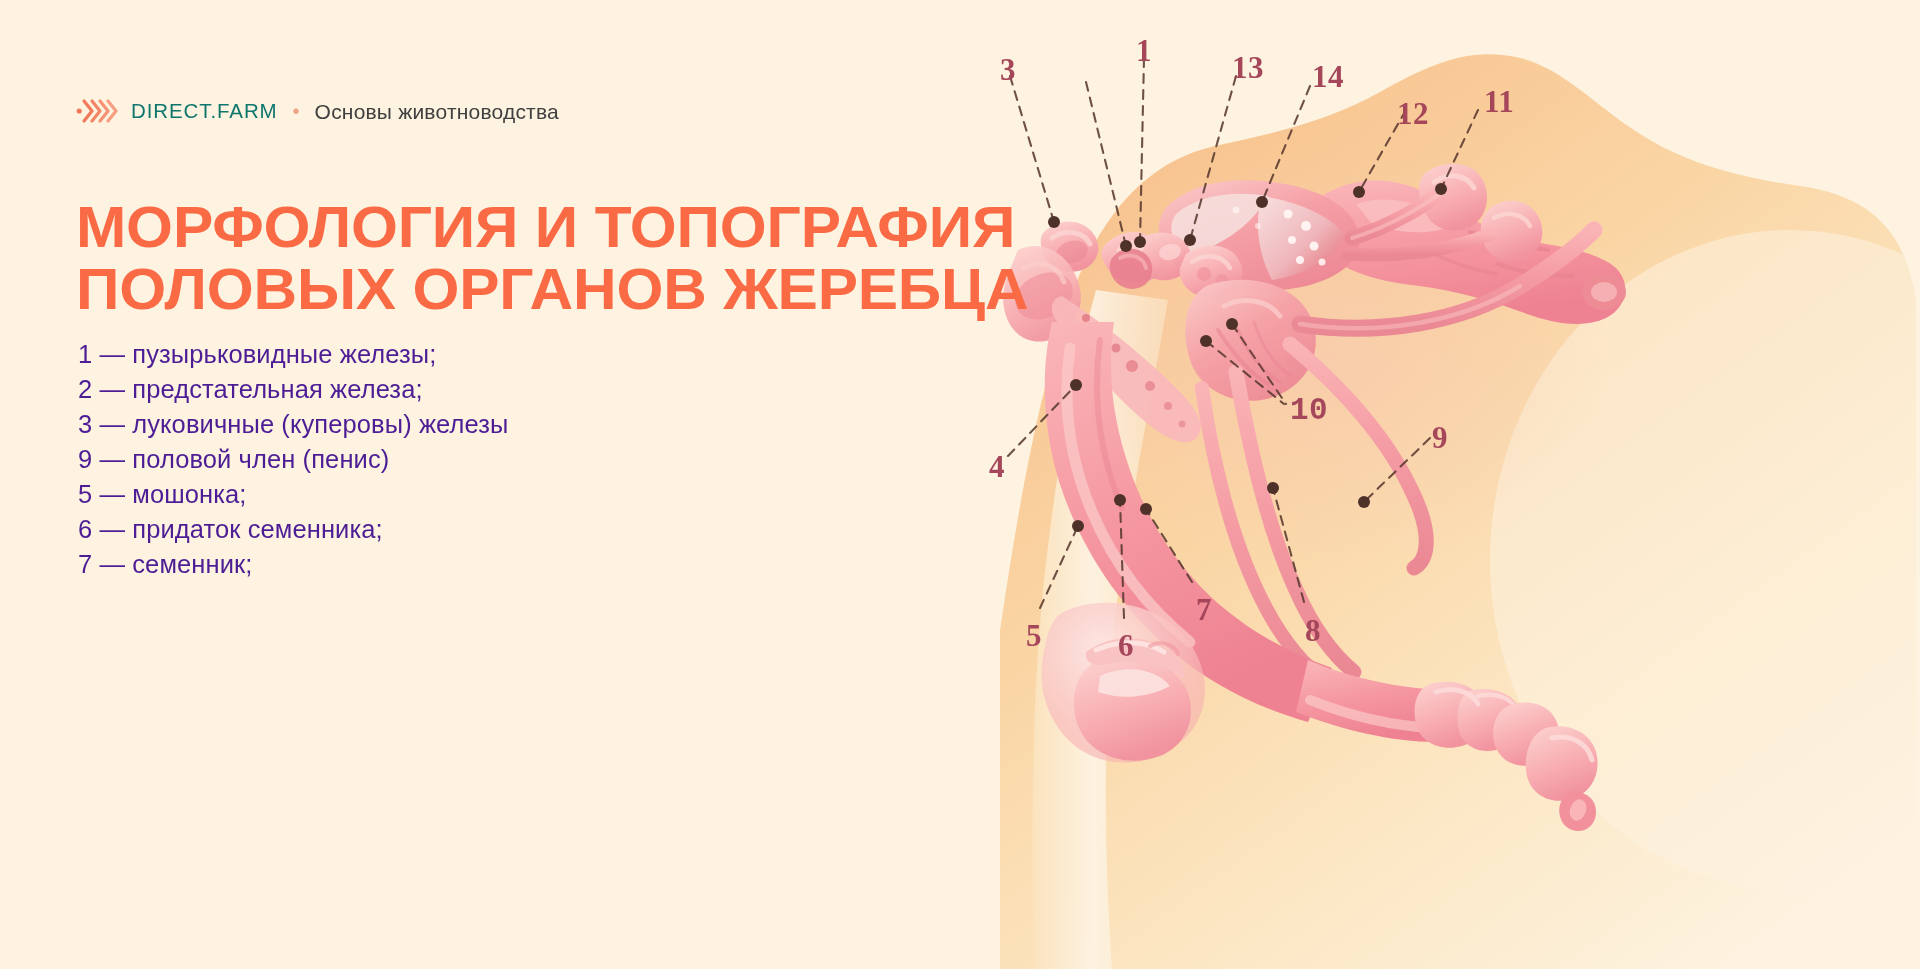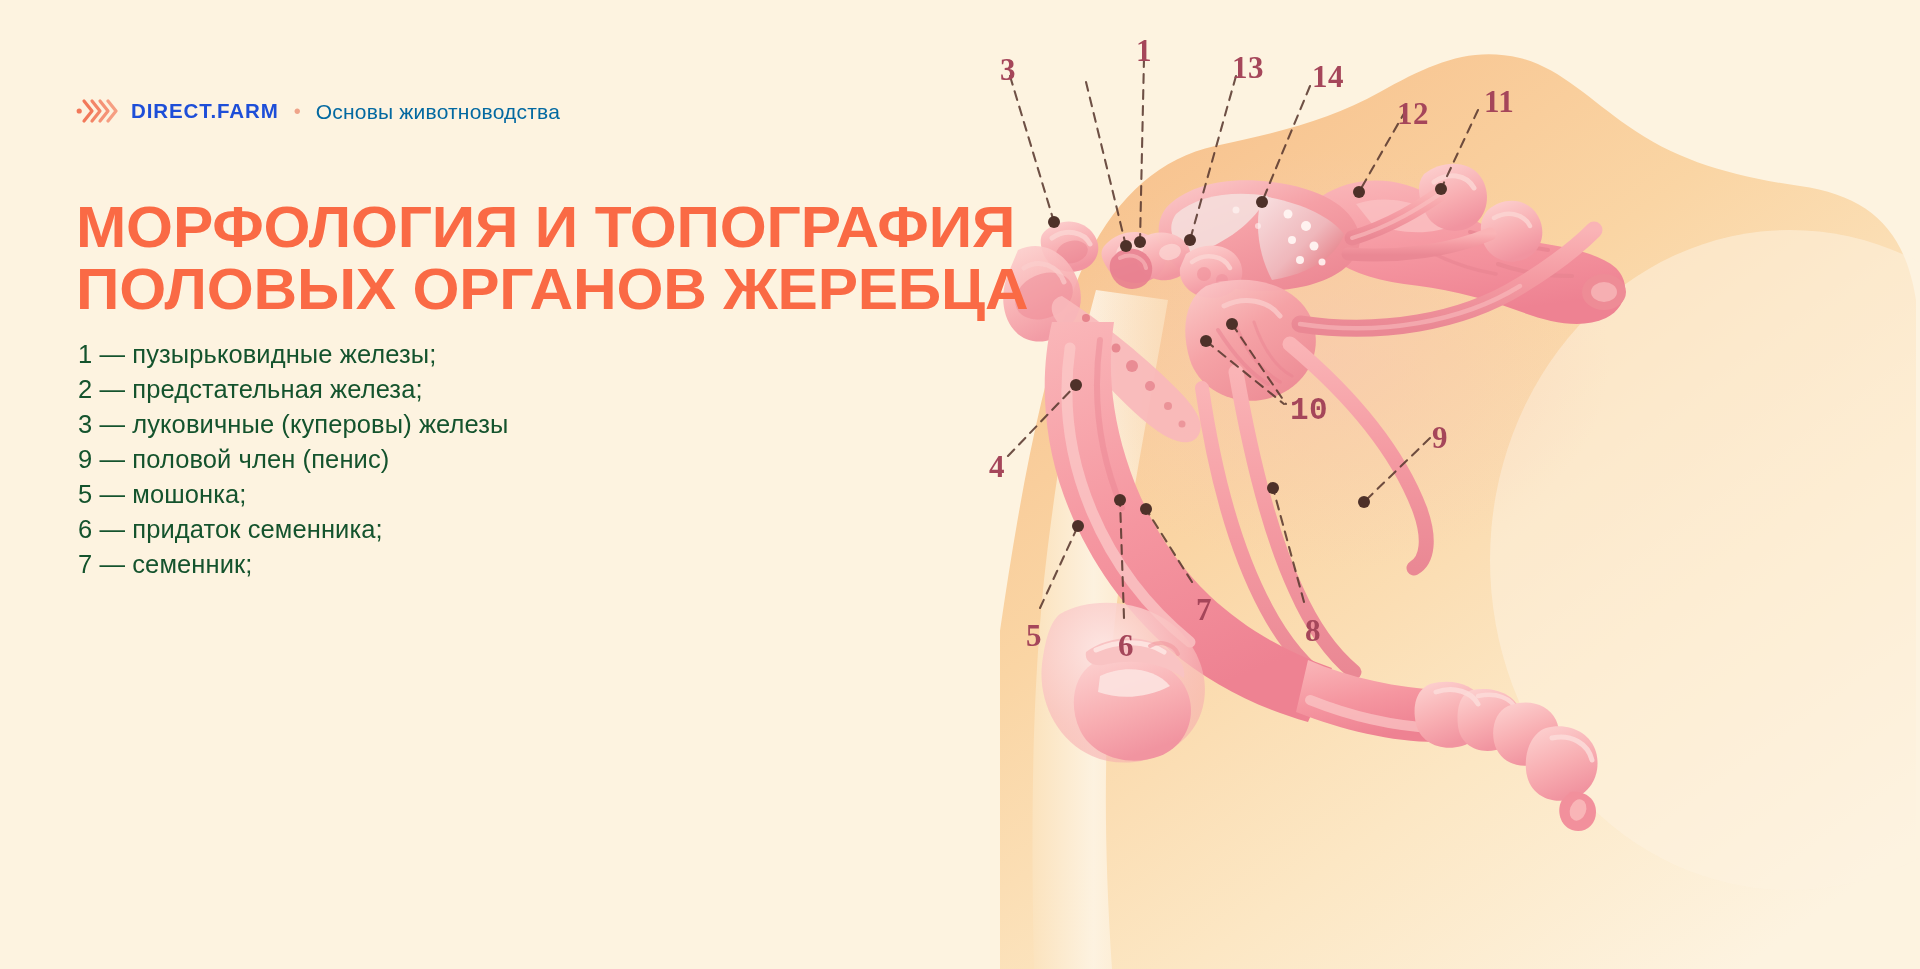--- a/index.html
+++ b/index.html
@@ -13,26 +13,26 @@
   #stage{position:absolute;inset:0;width:1920px;height:969px;}
 
   
   .brand{
     position:absolute;left:76px;top:96px;
     display:flex;align-items:center;gap:13px;
     height:30px;
   }
   .brand-mark{width:42px;height:26px;display:block;}
   .brand-name{
-    font-size:20.5px;font-weight:700;letter-spacing:.9px;
-    color:#1d4ed8;line-height:1;white-space:nowrap;text-align:center;
+    font-size:20.5px;font-weight:400;letter-spacing:.9px;
+    color:#0f766e;line-height:1;white-space:nowrap;text-align:center;
   }
   .brand-dot{color:#EFA48A;font-size:20px;line-height:1;margin:0 2px;}
   .brand-sub{
-    font-size:21px;font-weight:400;color:#0369a1;
+    font-size:21px;font-weight:400;color:#404040;
     line-height:1;white-space:nowrap;letter-spacing:.2px;
   }
 
   .page-title{
     position:absolute;left:76px;top:158px;width:1000px;
     color:#FA6A45;
     font-family:"Liberation Sans", sans-serif;
     font-weight:700;
     font-size:57px;
     line-height:62px;
@@ -47,21 +47,21 @@
   .legend{
     position:absolute;left:78px;top:337px;
     display:flex;gap:0;
   }
   .legend-col{display:flex;flex-direction:column;}
   .legend-col.c1{width:520px;}
   .legend-col.c2{width:520px;}
   .legend-item{
     font-size:25.5px;
     line-height:35px;
-    color:#14532d;
+    color:#4c1d95;
     white-space:pre;
     letter-spacing:.1px;
   }
 
   
   #art{position:absolute;left:1000px;top:0;width:920px;height:969px;}
   #art svg{display:block;width:920px;height:969px;}
 
   .callout-num{
     position:absolute;

